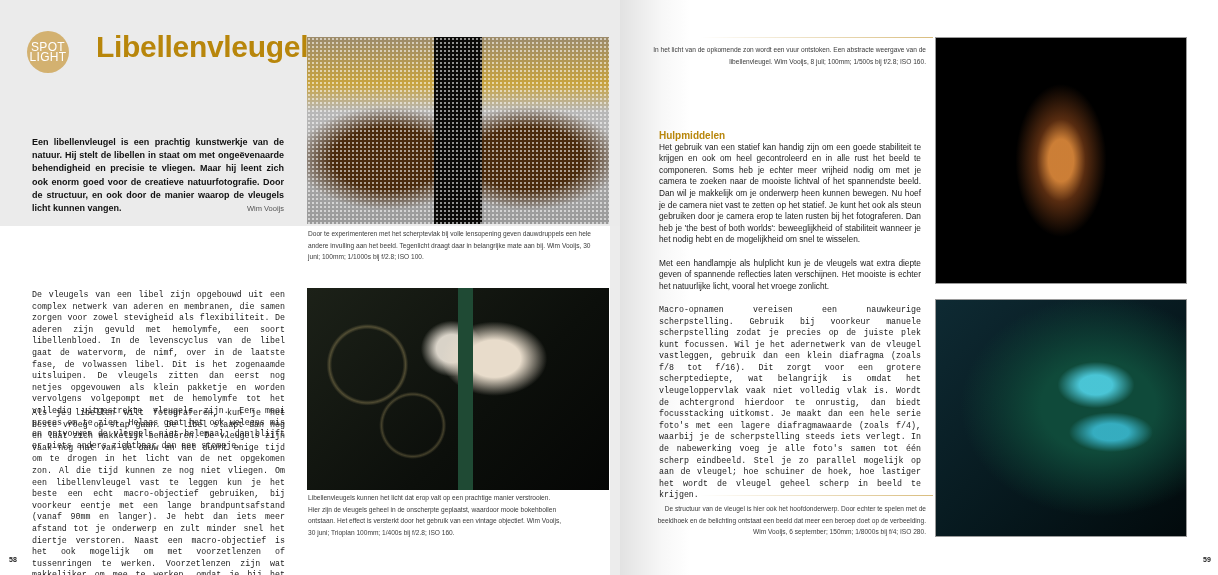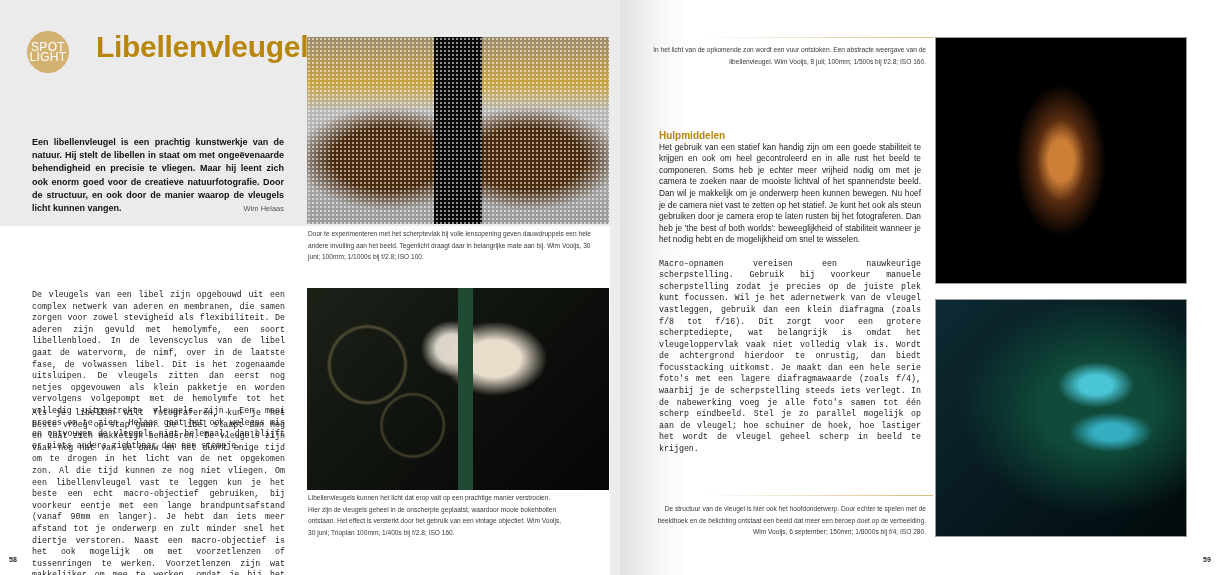--- a/index.html
+++ b/index.html
@@ -87,21 +87,21 @@
   <div class="gutter-strip"></div>
 
   <div class="spot-badge">
     <span>SPOT</span>
     <span>LIGHT</span>
   </div>
   <h1 class="title">Libellenvleugel</h1>
 
   <div class="lead">
     <span>Een libellenvleugel is een prachtig kunstwerkje van de natuur. Hij stelt de libellen in staat om met ongeëvenaarde behendigheid en precisie te vliegen. Maar hij leent zich ook enorm goed voor de creatieve natuurfotografie. Door de structuur, en ook door de manier waarop de vleugels licht kunnen vangen.</span>
-    <span class="lead-author">Wim Helaas</span>
+    <span class="lead-author">Wim Vooijs</span>
   </div>
 
   <div class="photo photo-wing-dew"></div>
   <div class="caption cap-left-1">Door te experimenteren met het scherptevlak bij volle lensopening geven dauwdruppels een hele andere invulling aan het beeld. Tegenlicht draagt daar in belangrijke mate aan bij. Wim Vooijs, 30 juni; 100mm; 1/1000s bij f/2.8; ISO 100.</div>
 
   <div class="body body-left-1">
     <p>De vleugels van een libel zijn opgebouwd uit een complex netwerk van aderen en membranen, die samen zorgen voor zowel stevigheid als flexibiliteit. De aderen zijn gevuld met hemolymfe, een soort libellenbloed. In de levenscyclus van de libel gaat de watervorm, de nimf, over in de laatste fase, de volwassen libel. Dit is het zogenaamde uitsluipen. De vleugels zitten dan eerst nog netjes opgevouwen als klein pakketje en worden vervolgens volgepompt met de hemolymfe tot het volledig uitgestrekte vleugels zijn. Een mooi proces om te zien. Helaas gaat het ook weleens mis en ontvouwen de vleugels niet helemaal, dan blijft er niets anders zichtbaar dan een stompje.</p>
   </div>
 
   <div class="body body-left-2">
@@ -117,20 +117,21 @@
 <div class="page page-right">
   <div class="spine-shadow"></div>
 </div>
 
 <div class="gold-rule rule-1"></div>
 <div class="caption cap-right-1">In het licht van de opkomende zon wordt een vuur ontstoken. Een abstracte weergave van de libellenvleugel. Wim Vooijs, 8 juli; 100mm; 1/500s bij f/2.8; ISO 160.</div>
 
 <div class="body body-right">
   <div class="subhead">Hulpmiddelen</div>
   <p>Het gebruik van een statief kan handig zijn om een goede stabiliteit te krijgen en ook om heel gecontroleerd en in alle rust het beeld te componeren. Soms heb je echter meer vrijheid nodig om met je camera te zoeken naar de mooiste lichtval of het spannendste beeld. Dan wil je makkelijk om je onderwerp heen kunnen bewegen. Nu hoef je de camera niet vast te zetten op het statief. Je kunt het ook als steun gebruiken door je camera erop te laten rusten bij het fotograferen. Dan heb je 'the best of both worlds': beweeglijkheid of stabiliteit wanneer je het nodig hebt en de mogelijkheid om snel te wisselen.</p>
+  <p>Met een handlampje als hulplicht kun je de vleugels wat extra diepte geven of spannende reflecties laten verschijnen. Het mooiste is echter het natuurlijke licht, vooral het vroege zonlicht.</p>
   <p>Macro-opnamen vereisen een nauwkeurige scherpstelling. Gebruik bij voorkeur manuele scherpstelling zodat je precies op de juiste plek kunt focussen. Wil je het adernetwerk van de vleugel vastleggen, gebruik dan een klein diafragma (zoals f/8 tot f/16). Dit zorgt voor een grotere scherptediepte, wat belangrijk is omdat het vleugeloppervlak vaak niet volledig vlak is. Wordt de achtergrond hierdoor te onrustig, dan biedt focusstacking uitkomst. Je maakt dan een hele serie foto's met een lagere diafragmawaarde (zoals f/4), waarbij je de scherpstelling steeds iets verlegt. In de nabewerking voeg je alle foto's samen tot één scherp eindbeeld. Stel je zo parallel mogelijk op aan de vleugel; hoe schuiner de hoek, hoe lastiger het wordt de vleugel geheel scherp in beeld te krijgen.</p>
 </div>
 
 <div class="gold-rule rule-2"></div>
 <div class="caption cap-right-2">De structuur van de vleugel is hier ook het hoofdonderwerp. Door echter te spelen met de beeldhoek en de belichting ontstaat een beeld dat meer een beroep doet op de verbeelding. Wim Vooijs, 6 september; 150mm; 1/8000s bij f/4; ISO 280.</div>
 
 <div class="photo photo-fire-wing"></div>
 <div class="photo photo-blue-wing"></div>
 
 <div class="pagenum pagenum-right">59</div>

